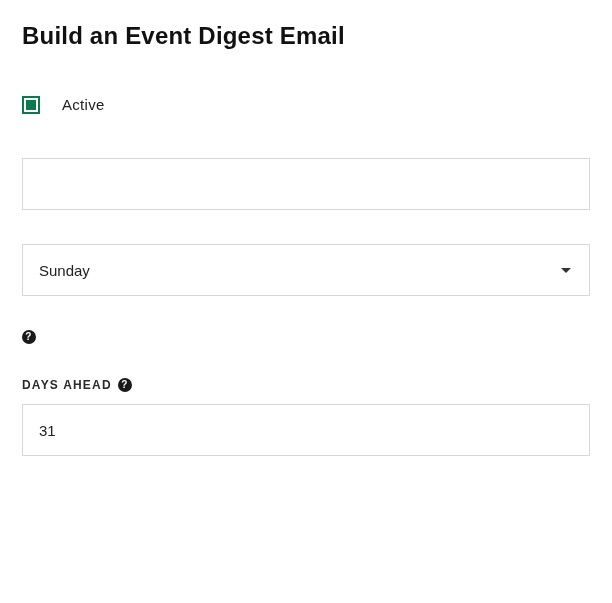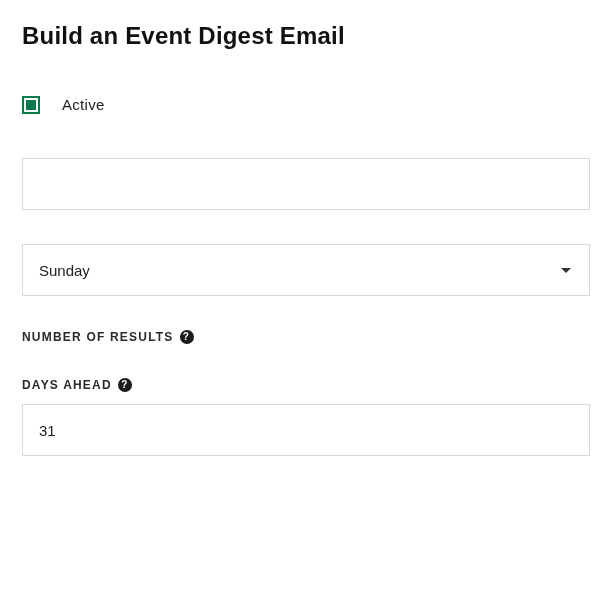--- a/index.html
+++ b/index.html
@@ -121,21 +121,20 @@
 
 <div class="field">
   <div class="select-wrap">
     <span class="select-value">Sunday</span>
     <span class="caret"></span>
   </div>
 </div>
 
 <div class="field">
   <div class="field-label">
-    <span>NUMBER OF RESULTS</span>
     <span class="help-icon">?</span>
   </div>
 </div>
 
 <div class="field" style="margin-bottom:12px;">
   <div class="field-label">
     <span>DAYS AHEAD</span>
     <span class="help-icon">?</span>
   </div>
   <input type="text" class="text-input" value="31" style="">

